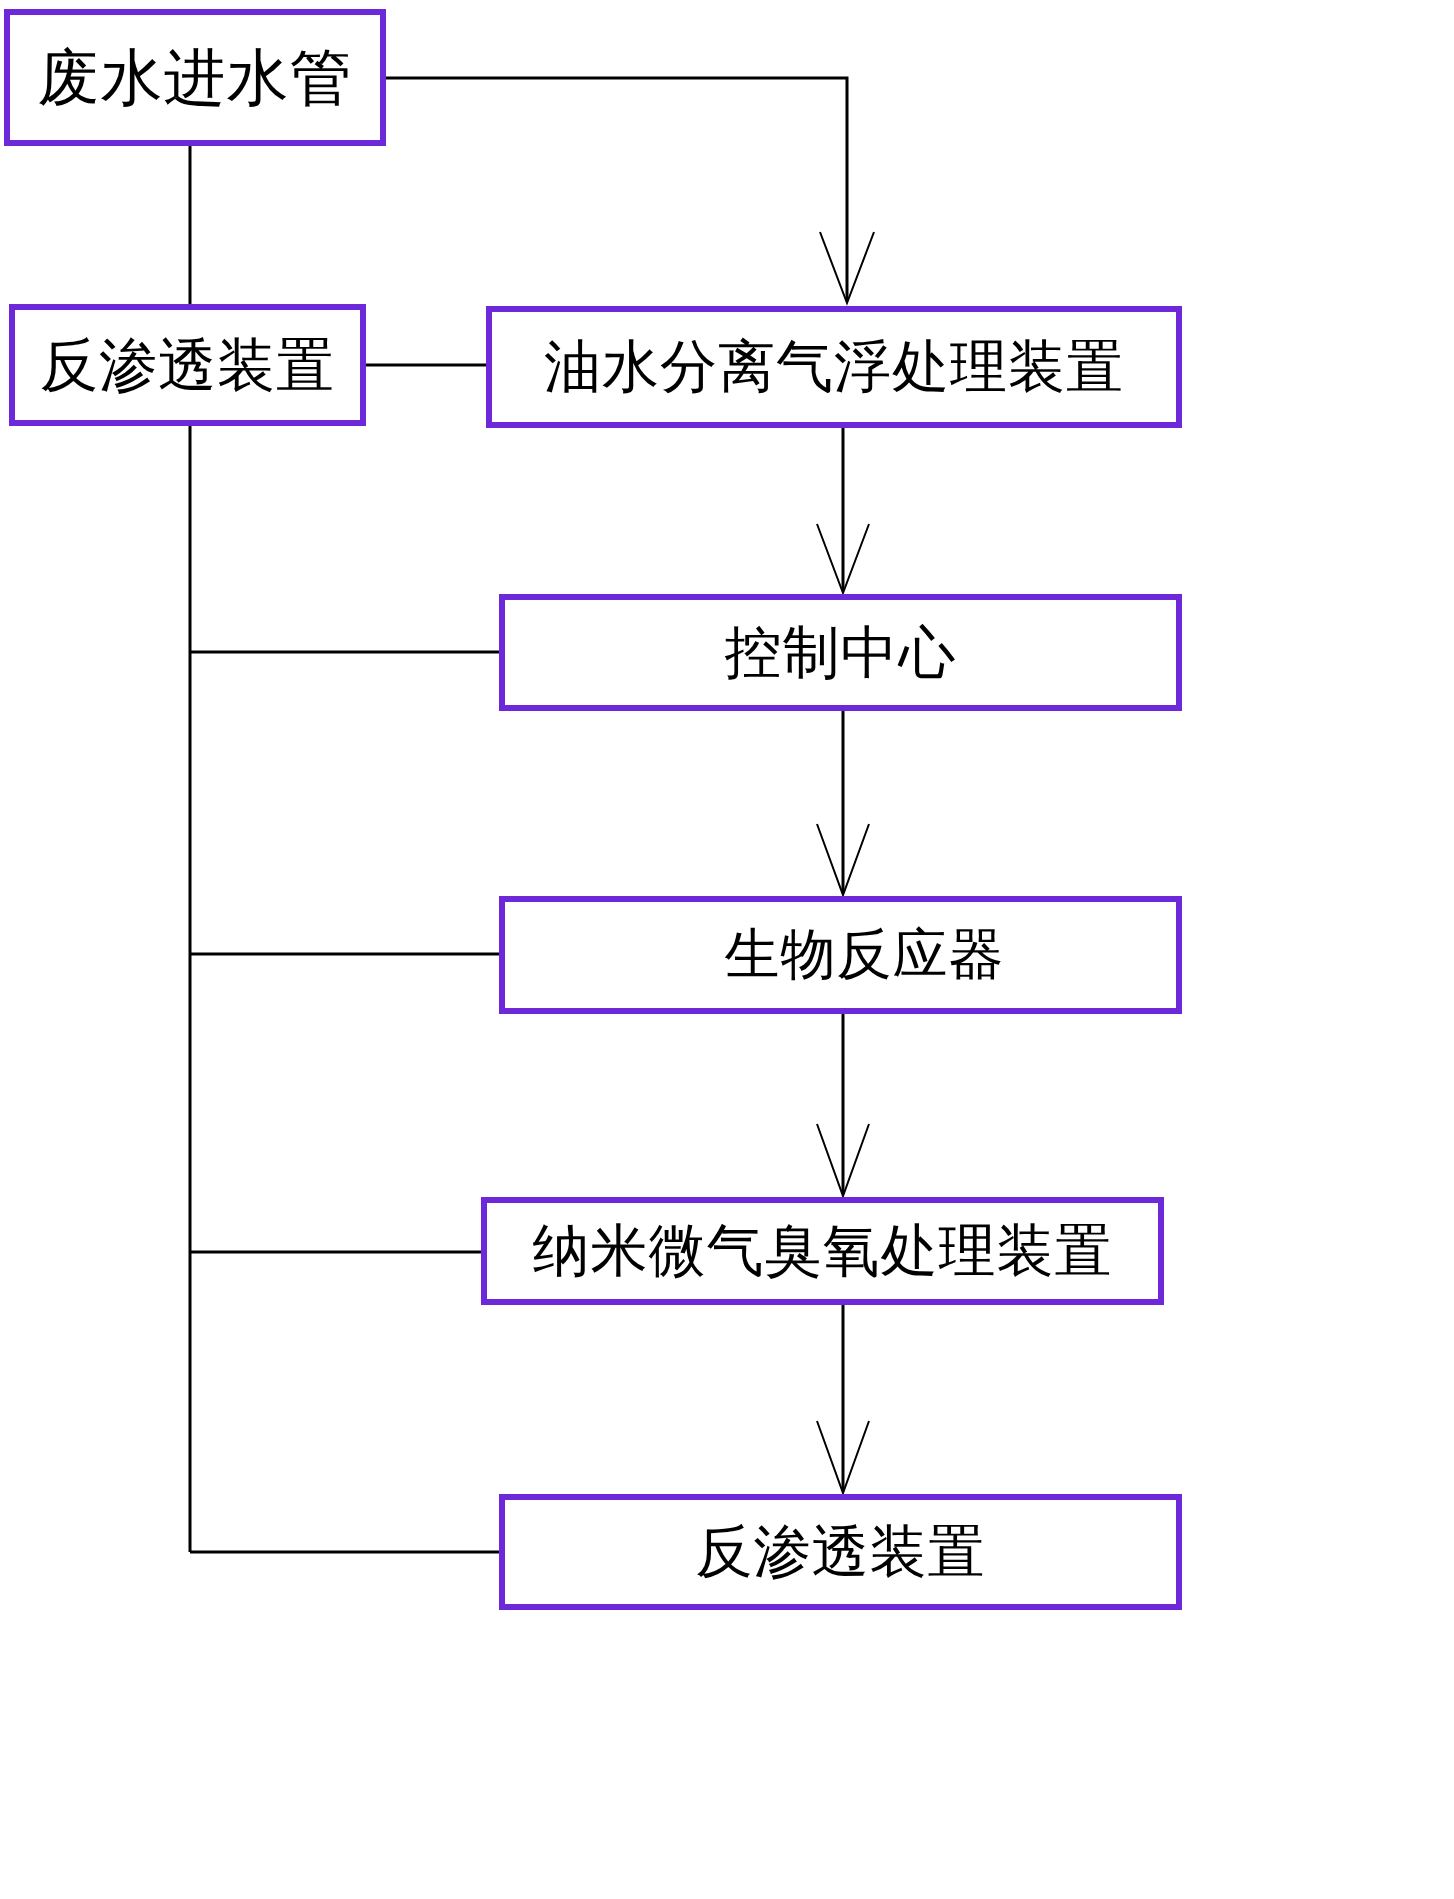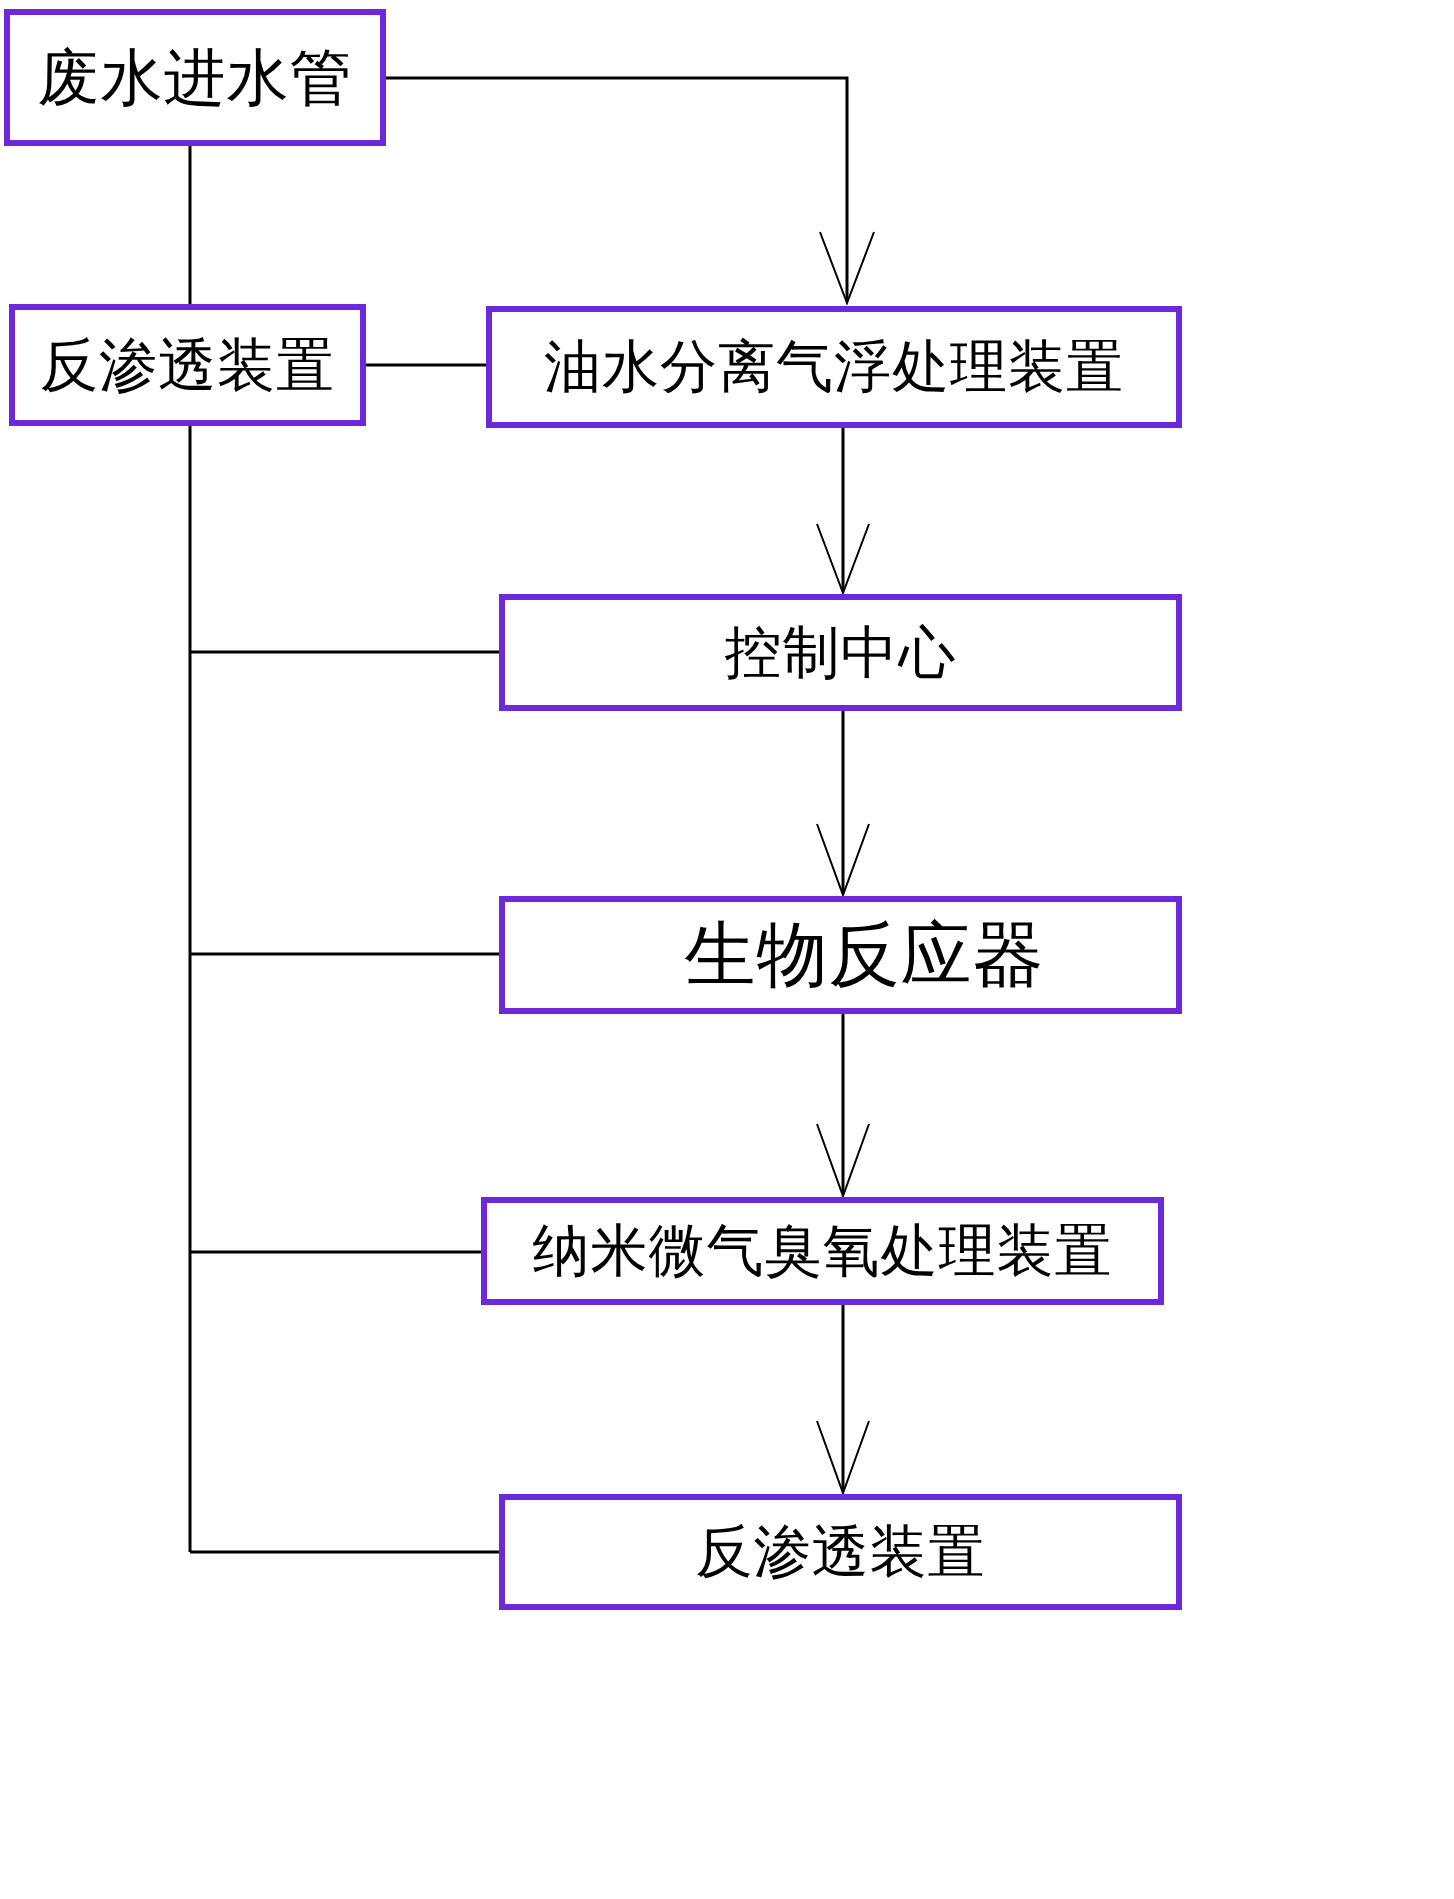--- a/index.html
+++ b/index.html
@@ -50,21 +50,21 @@
   #node-flotation  { left: 486px; top: 306px;  width: 696px; height: 122px; }
   #node-extraction { left: 499px; top: 594px;  width: 683px; height: 117px; }
   #node-bioreactor { left: 499px; top: 896px;  width: 683px; height: 118px; }
   #node-ozone      { left: 481px; top: 1197px; width: 683px; height: 108px; }
   #node-ro         { left: 499px; top: 1494px; width: 683px; height: 116px; }
 
   #node-inlet .node-label      { font-size: 62px; }
   #node-control .node-label    { font-size: 58px; }
   #node-flotation .node-label  { font-size: 57px; }
   #node-extraction .node-label { font-size: 57px; }
-  #node-bioreactor .node-label { font-size: 71px; margin-left: 48px; }
+  #node-bioreactor .node-label { font-size: 55px; margin-left: 48px; }
   #node-ozone .node-label      { font-size: 57px; }
   #node-ro .node-label         { font-size: 57px; }
 </style>
 </head>
 <body>
 
 <div id="diagram-canvas">
 
   <svg id="flow-svg" viewBox="0 0 1454 1899" xmlns="http://www.w3.org/2000/svg">
     <g fill="none" stroke="#000000" stroke-width="3" shape-rendering="geometricPrecision">

